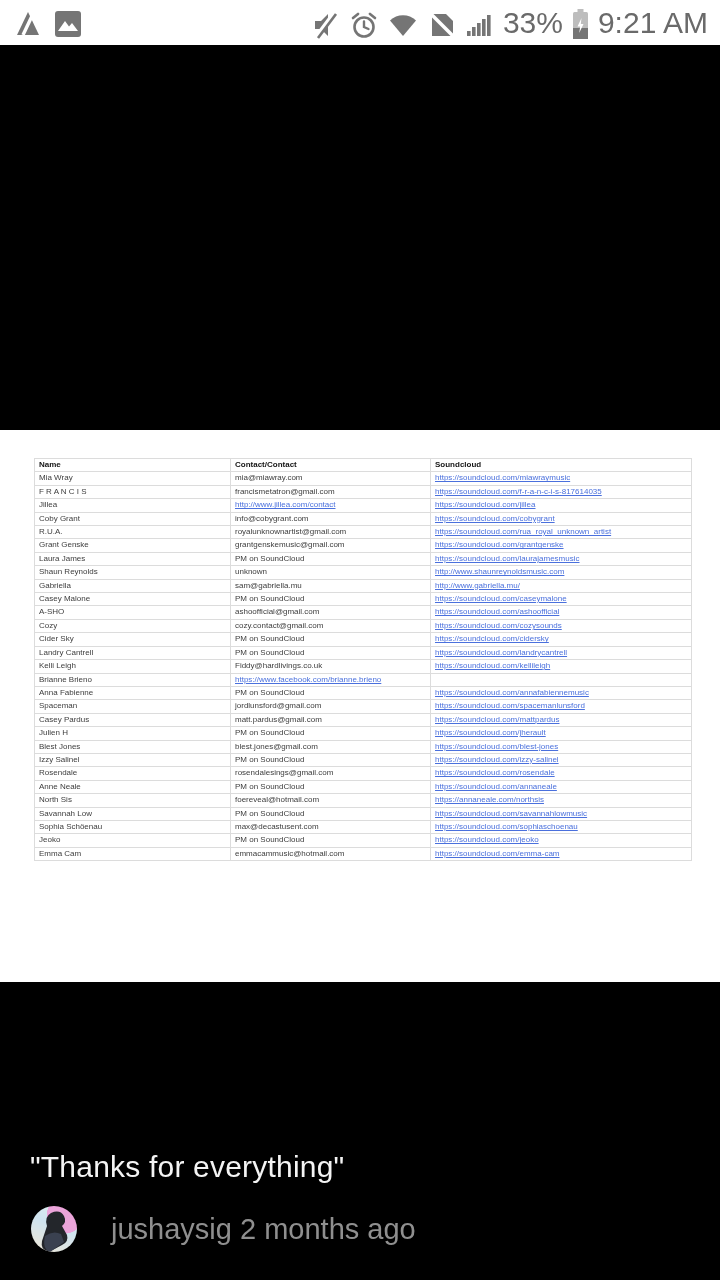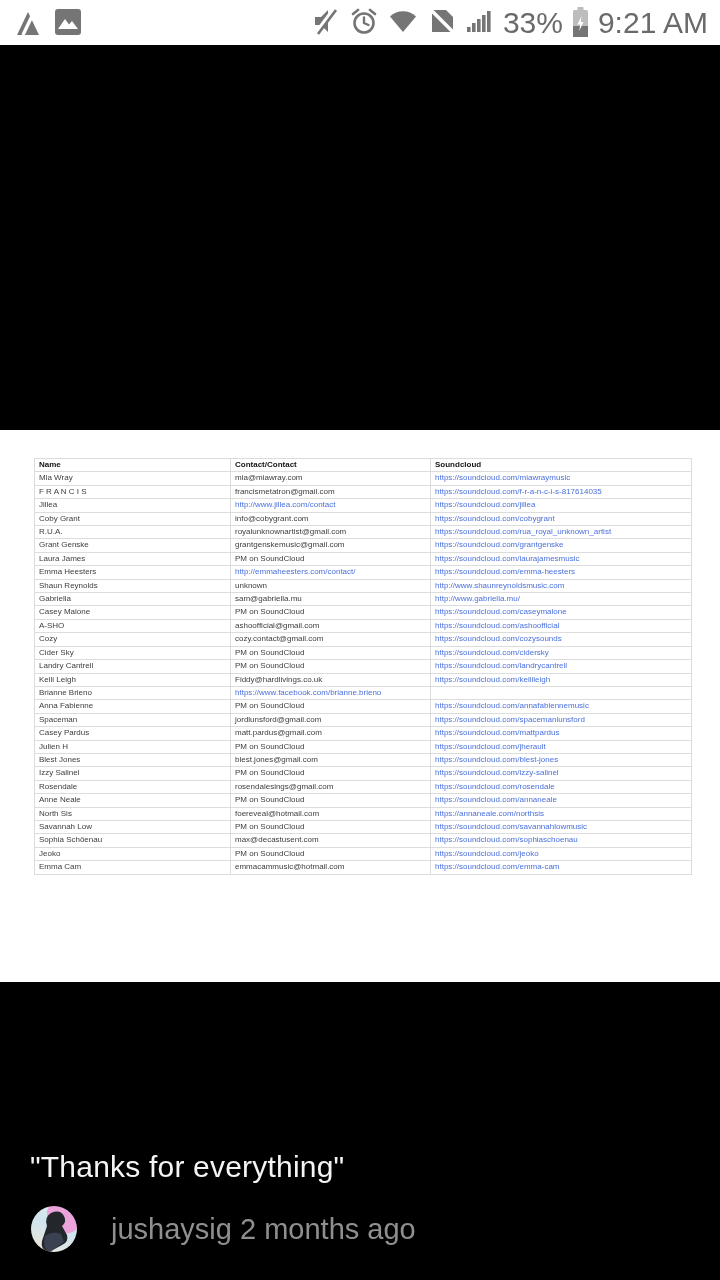--- a/index.html
+++ b/index.html
@@ -13,41 +13,41 @@
   .screen{
     position:relative;width:720px;height:1280px;background:#000;
     font-family:"Liberation Sans",sans-serif;overflow:hidden;margin:0 auto;
   }
   
   .status-bar{
     position:absolute;top:0;left:0;width:720px;height:45px;background:#ffffff;
     display:flex;align-items:center;justify-content:space-between;
     padding:0 12px;box-sizing:border-box;
   }
-  .sb-left,.sb-right{display:flex;align-items:flex-start;gap:9px;}
+  .sb-left,.sb-right{display:flex;align-items:flex-end;gap:9px;}
   .sb-text{font-size:30px;color:var(--status-text);letter-spacing:0px;white-space:nowrap;}
   .sb-icon{display:block;}
   
   .video-surface{position:absolute;top:45px;left:0;width:572px;height:1235px;background:#000;}
   .sheet-panel{
     position:absolute;top:385px;left:0;width:720px;height:552px;background:#ffffff;
   }
   .sheet-table{
     position:absolute;left:34px;top:28px;width:657px;
     border-collapse:collapse;table-layout:fixed;
     font-size:8px;color:var(--cell-text);
   }
   .sheet-table th,.sheet-table td{
     border:1px solid var(--table-border);
     height:12.4px;line-height:12.4px;
     padding:0 3px 0 4px;text-align:left;
     white-space:nowrap;overflow:hidden;font-weight:normal;
   }
   .sheet-table th{font-weight:bold;color:#141414;}
-  .sheet-table td.link{color:var(--link);}
+  .sheet-table td.link{color:var(--link);text-decoration:underline;}
   
   .quote{
     position:absolute;left:30px;top:1105px;  
     font-size:30px;color:#f4f4f4;letter-spacing:0.2px;
   }
   .comment-row{
     position:absolute;left:31px;top:1161px;
     display:flex;align-items:center;gap:34px;
   }
   .avatar{
@@ -156,25 +156,20 @@
             </tr>
             <tr>
               <td>Grant Genske</td>
               <td>grantgenskemusic@gmail.com</td>
               <td class="link">https://soundcloud.com/grantgenske</td>
             </tr>
             <tr>
               <td>Laura James</td>
               <td>PM on SoundCloud</td>
               <td class="link">https://soundcloud.com/laurajamesmusic</td>
-            </tr>
-            <tr>
-              <td>Emma Heesters</td>
-              <td class="link">http://emmaheesters.com/contact/</td>
-              <td class="link">https://soundcloud.com/emma-heesters</td>
             </tr>
             <tr>
               <td>Shaun Reynolds</td>
               <td>unknown</td>
               <td class="link">http://www.shaunreynoldsmusic.com</td>
             </tr>
             <tr>
               <td>Gabriella</td>
               <td>sam@gabriella.mu</td>
               <td class="link">http://www.gabriella.mu/</td>

